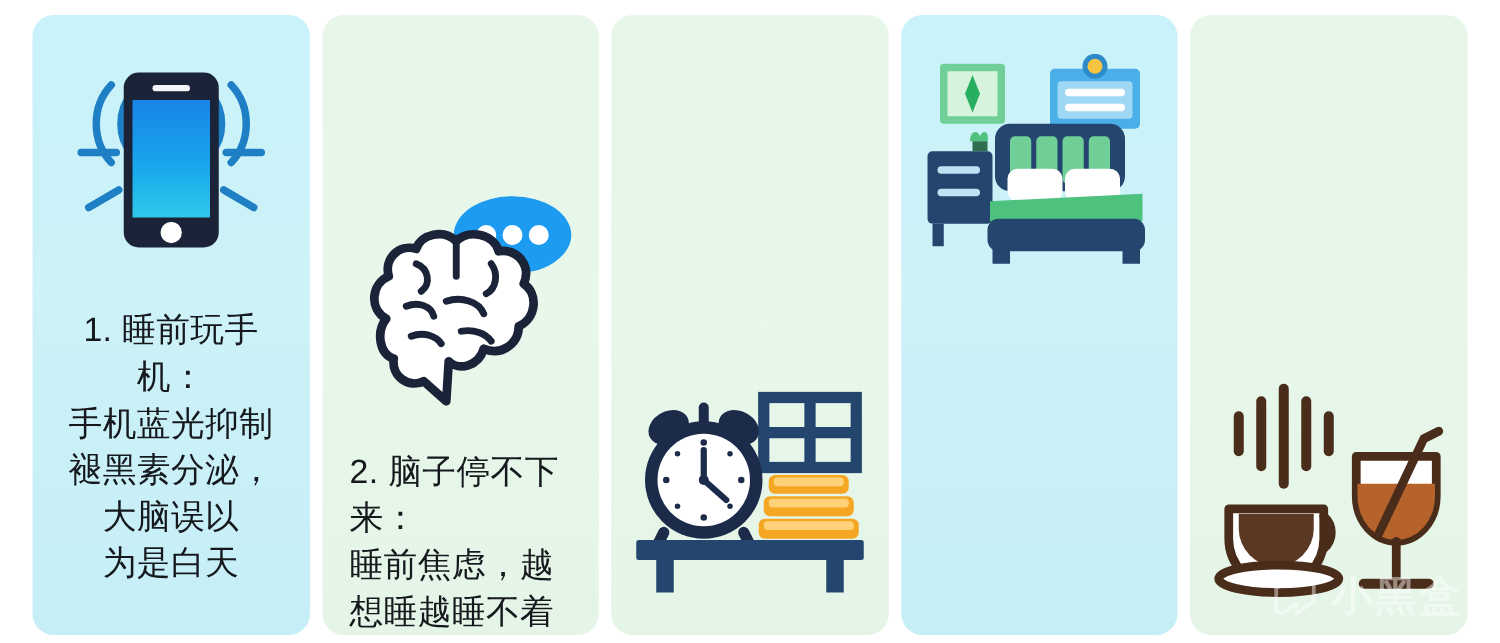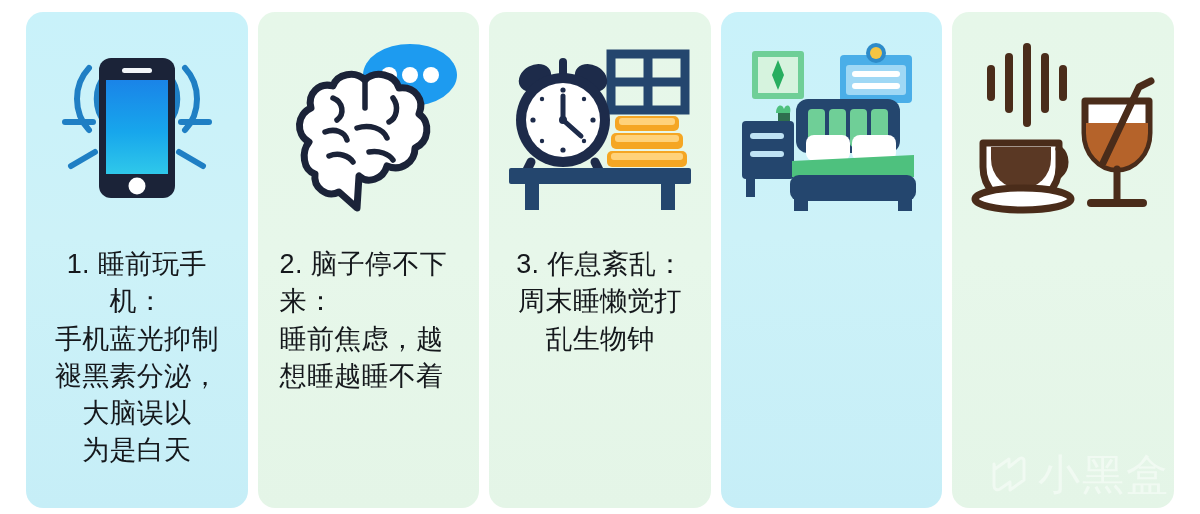--- a/index.html
+++ b/index.html
@@ -38,20 +38,21 @@
     align-items: center;
     box-sizing: border-box;
     padding: 0;
   }
 
   .card-blue {
     background: linear-gradient(180deg, #c9f2fa 0%, #cdf2f8 45%, #c6eef7 100%);
   }
   .card-green {
     background: linear-gradient(180deg, #e6f7e9 0%, #e7f7ea 50%, #e4f5e7 100%);
+    justify-content: flex-end;
   }
 
   .icon-wrap {
     height: 232px;
     width: 100%;
     display: flex;
     align-items: center;
     justify-content: center;
     flex: 0 0 auto;
   }
@@ -78,22 +79,22 @@
     right: 30px;
     bottom: 18px;
     display: flex;
     align-items: center;
     gap: 9px;
     opacity: 0.55;
     pointer-events: none;
   }
   .wm-mark { display: block; }
   .wm-text {
-    font-size: 42px;
-    font-weight: 400;
+    font-size: 33px;
+    font-weight: 700;
     color: rgba(255,255,255,0.82);
     letter-spacing: 2px;
     line-height: 1;
     font-family: "Liberation Sans", "DejaVu Sans", sans-serif;
   }
 </style>
 </head>
 <body>
 
 <div class="board">
@@ -223,23 +224,20 @@
           <path d="M88 118 L 96 134" stroke="#1d2b4a" stroke-width="9" stroke-linecap="round"></path>
         </g>
 
         <g fill="#24466e">
           <rect x="2" y="124" width="182" height="16" rx="2"></rect>
           <rect x="18" y="140" width="14" height="26"></rect>
           <rect x="154" y="140" width="14" height="26"></rect>
         </g>
       </svg>
     </div>
-    <div class="card-text ta-center">3. 作息紊乱：
-周末睡懒觉打
-乱生物钟</div>
   </div>
 
   <div class="card card-blue">
     <div class="icon-wrap">
       <svg width="196" height="170" viewBox="0 0 196 170" aria-hidden="true">
 
         <g>
           <rect x="18" y="8" width="52" height="48" rx="3" fill="#6fcf97"></rect>
           <rect x="24" y="14" width="40" height="36" fill="#d6f3de"></rect>
           <path d="M44 17 L 50 32 L 44 47 L 38 32 Z" fill="#27ae60"></path>

